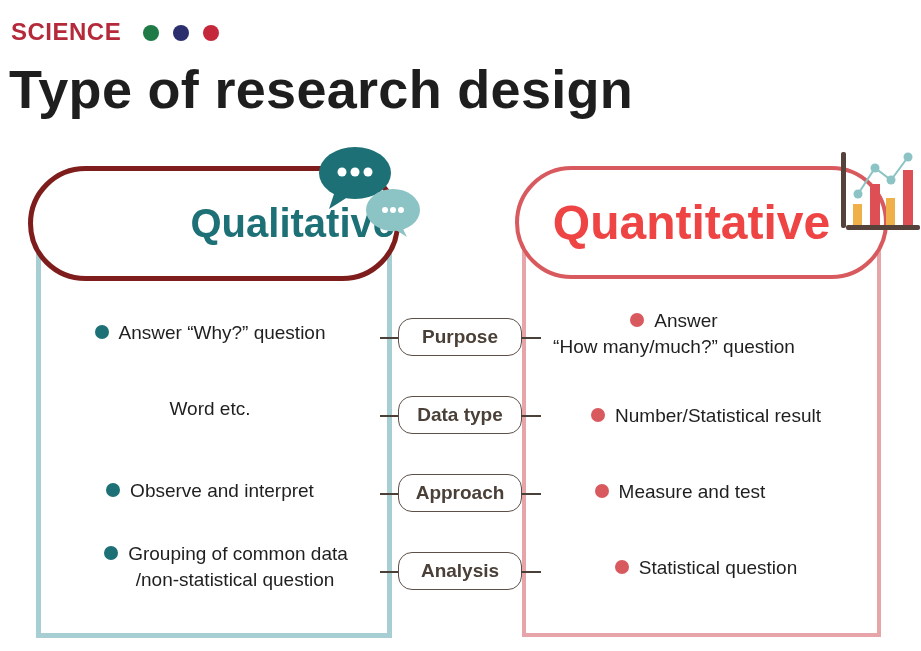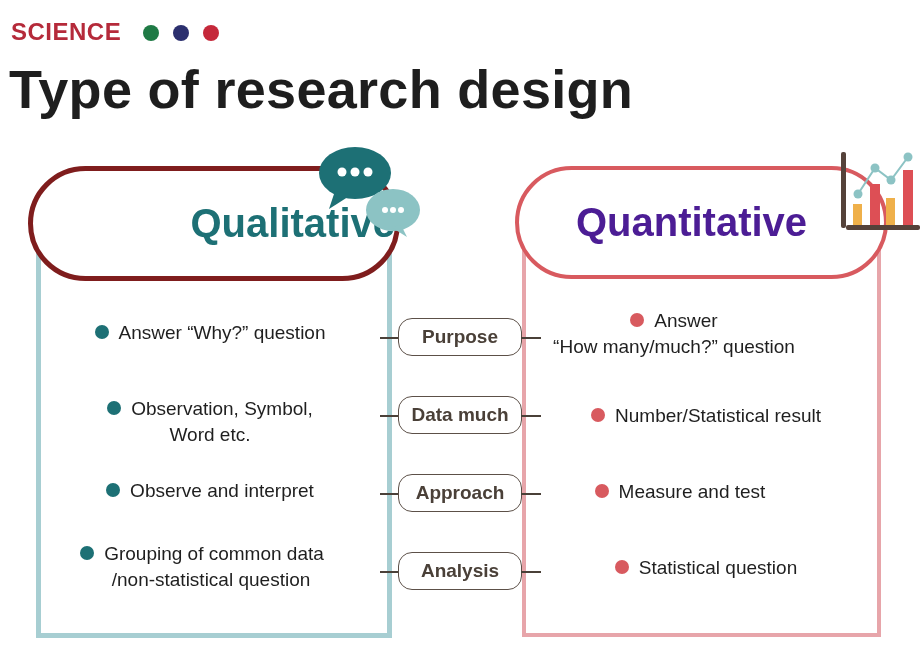--- a/index.html
+++ b/index.html
@@ -32,21 +32,21 @@
       left: 28px; top: 166px; width: 362px; height: 105px;
       border: 5px solid #7f1d1d; border-radius: 60px; background: #fff;
       display: flex; align-items: center; justify-content: flex-end;
     }
     .pill-left span { font-size: 40px; font-weight: bold; color: #1d7075; margin-left: -20px; }
     .pill-right {
       left: 515px; top: 166px; width: 365px; height: 105px;
       border: 4px solid #d85a5f; border-radius: 60px; background: #fff;
       display: flex; align-items: center; justify-content: center;
     }
-    .pill-right span { font-size: 40px; font-weight: bold; color: #4c1d95; margin-left: -20px; }
+    .pill-right span { font-size: 48px; font-weight: bold; color: #ef4444; margin-left: -20px; }
     .item {
       font-size: 19px; line-height: 26px; text-align: center; color: #1f1f1f;
     }
     .bullet {
       display: inline-block; width: 14px; height: 14px; border-radius: 50%;
       margin-right: 10px; vertical-align: 0px;
     }
     .b-teal { background: #1d7075; }
     .b-red { background: #d85a5f; }
     .label-pill {
@@ -99,27 +99,26 @@
   <circle cx="20" cy="46" r="4.5" fill="#8cc3c4"></circle>
   <circle cx="37" cy="20" r="4.5" fill="#8cc3c4"></circle>
   <circle cx="53" cy="32" r="4.5" fill="#8cc3c4"></circle>
   <circle cx="70" cy="9" r="4.5" fill="#8cc3c4"></circle>
 </svg>
 
 <div class="abs item" style="left:40px;top:320px;width:340px">
   <span class="bullet b-teal"></span><span>Answer “Why?” question</span>
 </div>
 <div class="abs item" style="left:40px;top:396px;width:340px">
-  <div><span class="bullet b-teal"></span><span>Observation, Symbol,</span></div>
   <div>Word etc.</div>
 </div>
 <div class="abs item" style="left:40px;top:478px;width:340px">
   <span class="bullet b-teal"></span><span>Observe and interpret</span>
 </div>
-<div class="abs item" style="left:32px;top:541px;width:340px">
+<div class="abs item" style="left:56px;top:541px;width:340px">
   <div><span class="bullet b-teal"></span><span>Grouping of common data</span></div>
   <div style="margin-left:18px">/non-statistical question</div>
 </div>
 
 <div class="abs item" style="left:504px;top:308px;width:340px">
   <div><span class="bullet b-red"></span><span>Answer</span></div>
   <div>“How many/much?” question</div>
 </div>
 <div class="abs item" style="left:536px;top:403px;width:340px">
   <span class="bullet b-red"></span><span>Number/Statistical result</span>
@@ -129,21 +128,21 @@
 </div>
 <div class="abs item" style="left:536px;top:555px;width:340px">
   <span class="bullet b-red"></span><span>Statistical question</span>
 </div>
 
 <div class="abs tick" style="left:380px;top:337px"></div>
 <div class="abs label-pill" style="left:398px;top:318px">Purpose</div>
 <div class="abs tick" style="left:521px;top:337px"></div>
 
 <div class="abs tick" style="left:380px;top:415px"></div>
-<div class="abs label-pill" style="left:398px;top:396px">Data much</div>
+<div class="abs label-pill" style="left:398px;top:396px">Data type</div>
 <div class="abs tick" style="left:521px;top:415px"></div>
 
 <div class="abs tick" style="left:380px;top:493px"></div>
 <div class="abs label-pill" style="left:398px;top:474px">Approach</div>
 <div class="abs tick" style="left:521px;top:493px"></div>
 
 <div class="abs tick" style="left:380px;top:571px"></div>
 <div class="abs label-pill" style="left:398px;top:552px">Analysis</div>
 <div class="abs tick" style="left:521px;top:571px"></div>
 

